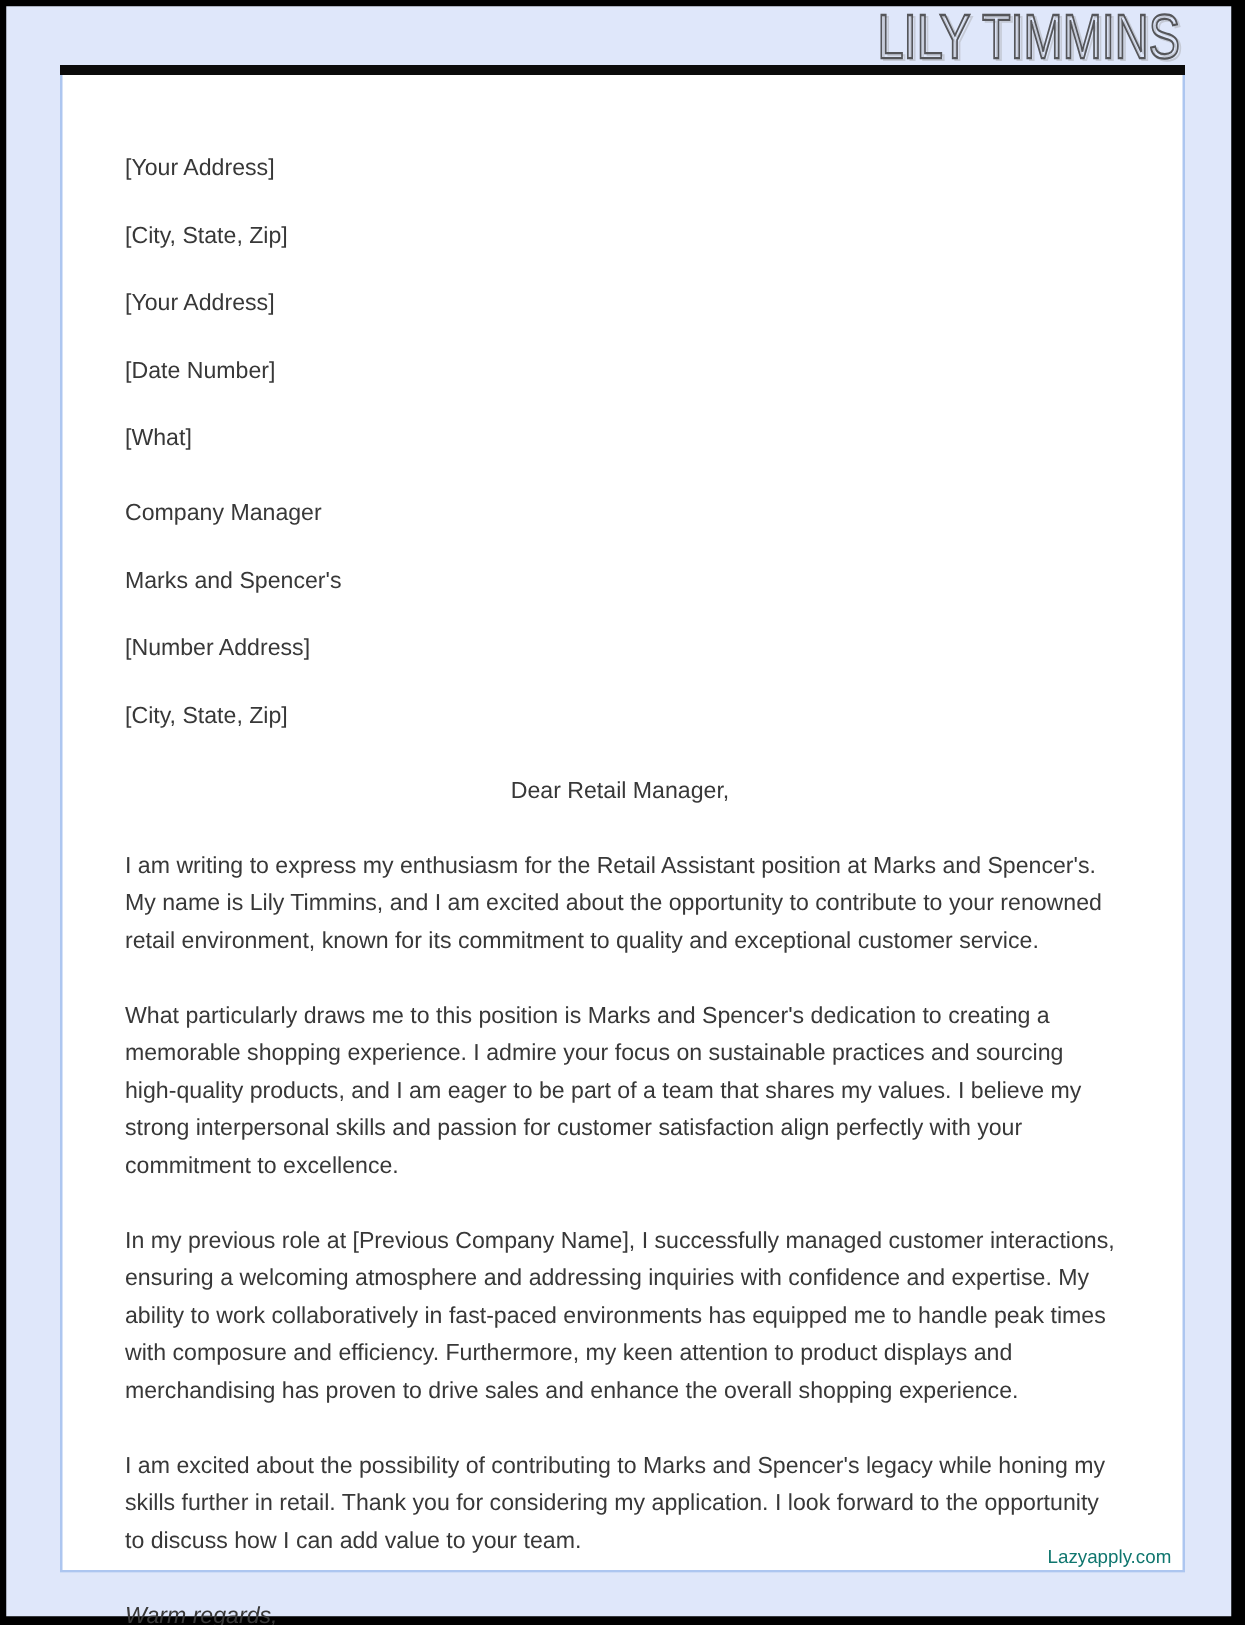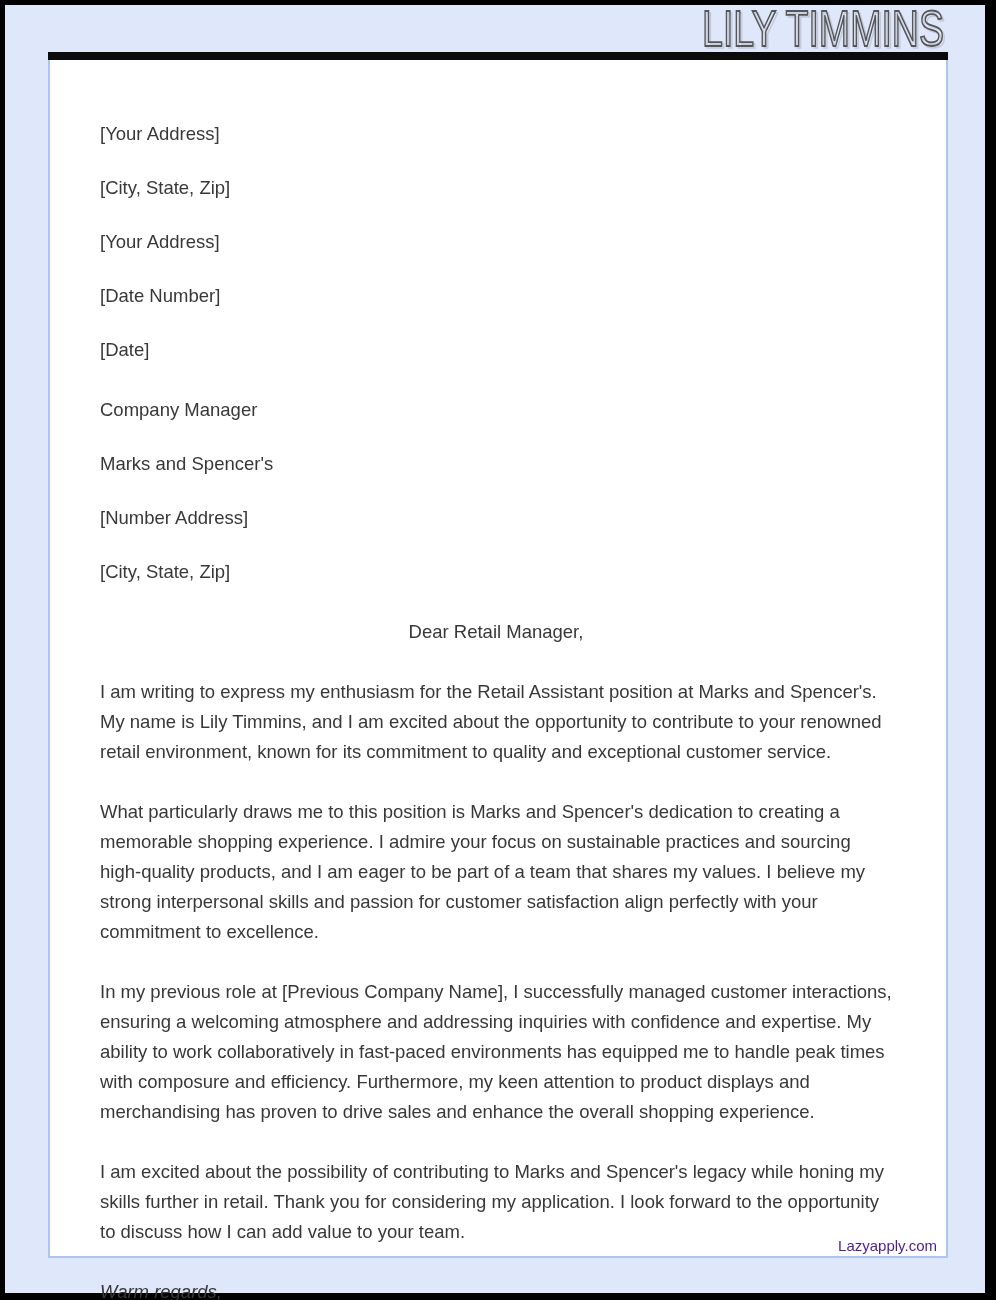--- a/index.html
+++ b/index.html
@@ -53,21 +53,21 @@
   .signature { margin: 0; }
   .date {
     margin-top: 28px;
     color: #2196f3;
     font-size: 19px;
     position: relative; z-index: 4;
   }
   .watermark {
     position: absolute; right: 9px; bottom: 1px;
     font-size: 15px; line-height: 19px;
-    color: #4c1d95;
+    color: #0f766e;
   }
 </style>
 </head>
 <body>
 
 <div class="bg"></div>
 
 <svg class="header-svg" viewBox="0 0 351 48" aria-hidden="false">
   <text class="name-shadow" x="349" y="42" text-anchor="end" textLength="242" lengthAdjust="spacingAndGlyphs">LILY TIMMINS</text>
   <text class="name-main" x="347" y="40" text-anchor="end" textLength="242" lengthAdjust="spacingAndGlyphs">LILY TIMMINS</text>
@@ -75,21 +75,21 @@
 
 <div class="topbar"></div>
 
 <div class="page">
 
   <div class="block">
     <div class="line">[Your Address]</div>
     <div class="line">[City, State, Zip]</div>
     <div class="line">[Your Address]</div>
     <div class="line">[Date Number]</div>
-    <div class="line">[Date]</div>
+    <div class="line">[What]</div>
   </div>
 
   <div class="block">
     <div class="line">Company Manager</div>
     <div class="line">Marks and Spencer's</div>
     <div class="line">[Number Address]</div>
     <div class="line">[City, State, Zip]</div>
   </div>
 
   <div class="salutation">Dear Retail Manager,</div>

